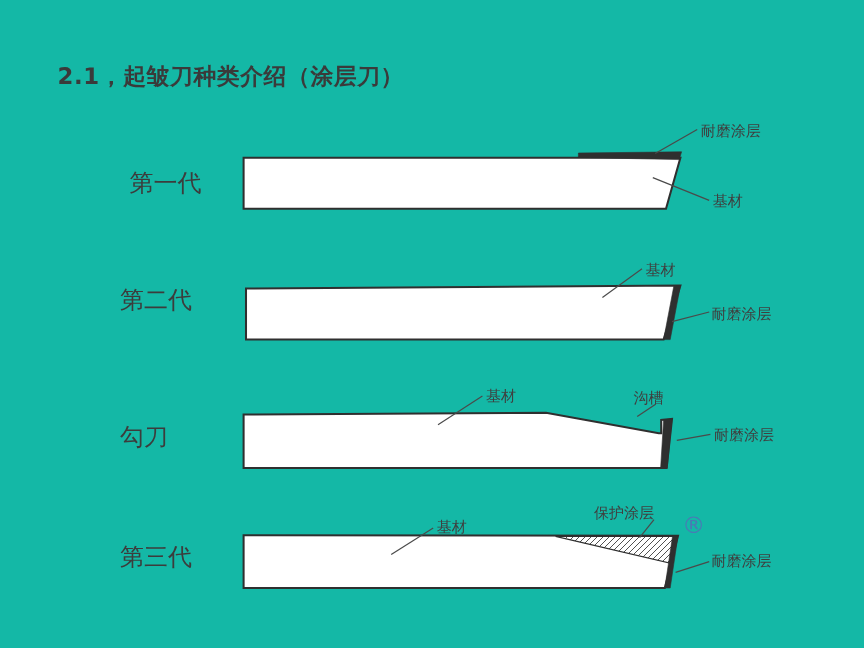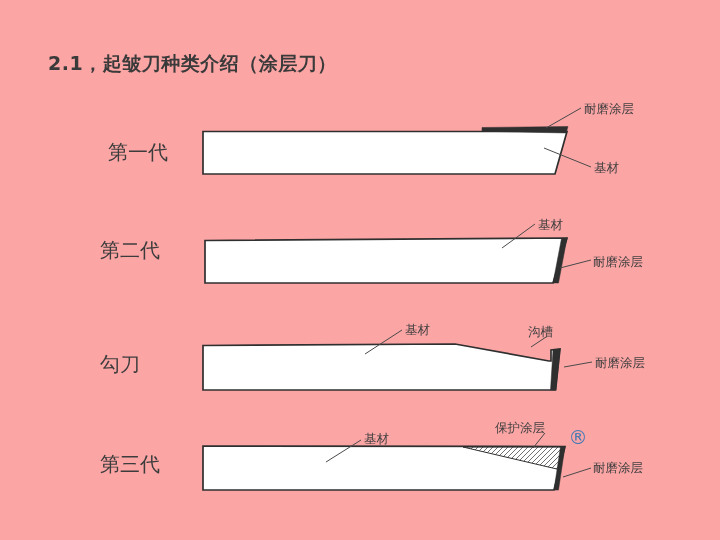--- a/index.html
+++ b/index.html
@@ -1,19 +1,19 @@
 <!DOCTYPE html>
 <html><head>
 <meta charset="utf-8">
 <style>
   html,body{margin:0;padding:0;background:#ffffff;}
   .slide{
     position:relative;
     width:720px;height:540px;
-    background:#fca5a5;
+    background:#14b8a6;
     font-family:"DejaVu Sans","Liberation Sans",sans-serif;
     overflow:hidden;
   }
   .title{
     position:absolute;left:48px;top:51px;
     font-size:19px;font-weight:700;color:#3a3a3a;
     letter-spacing:0.5px;white-space:nowrap;
   }
   svg{position:absolute;left:0;top:0;}
   .gen-label{font-size:20px;fill:#3c3c3c;}

